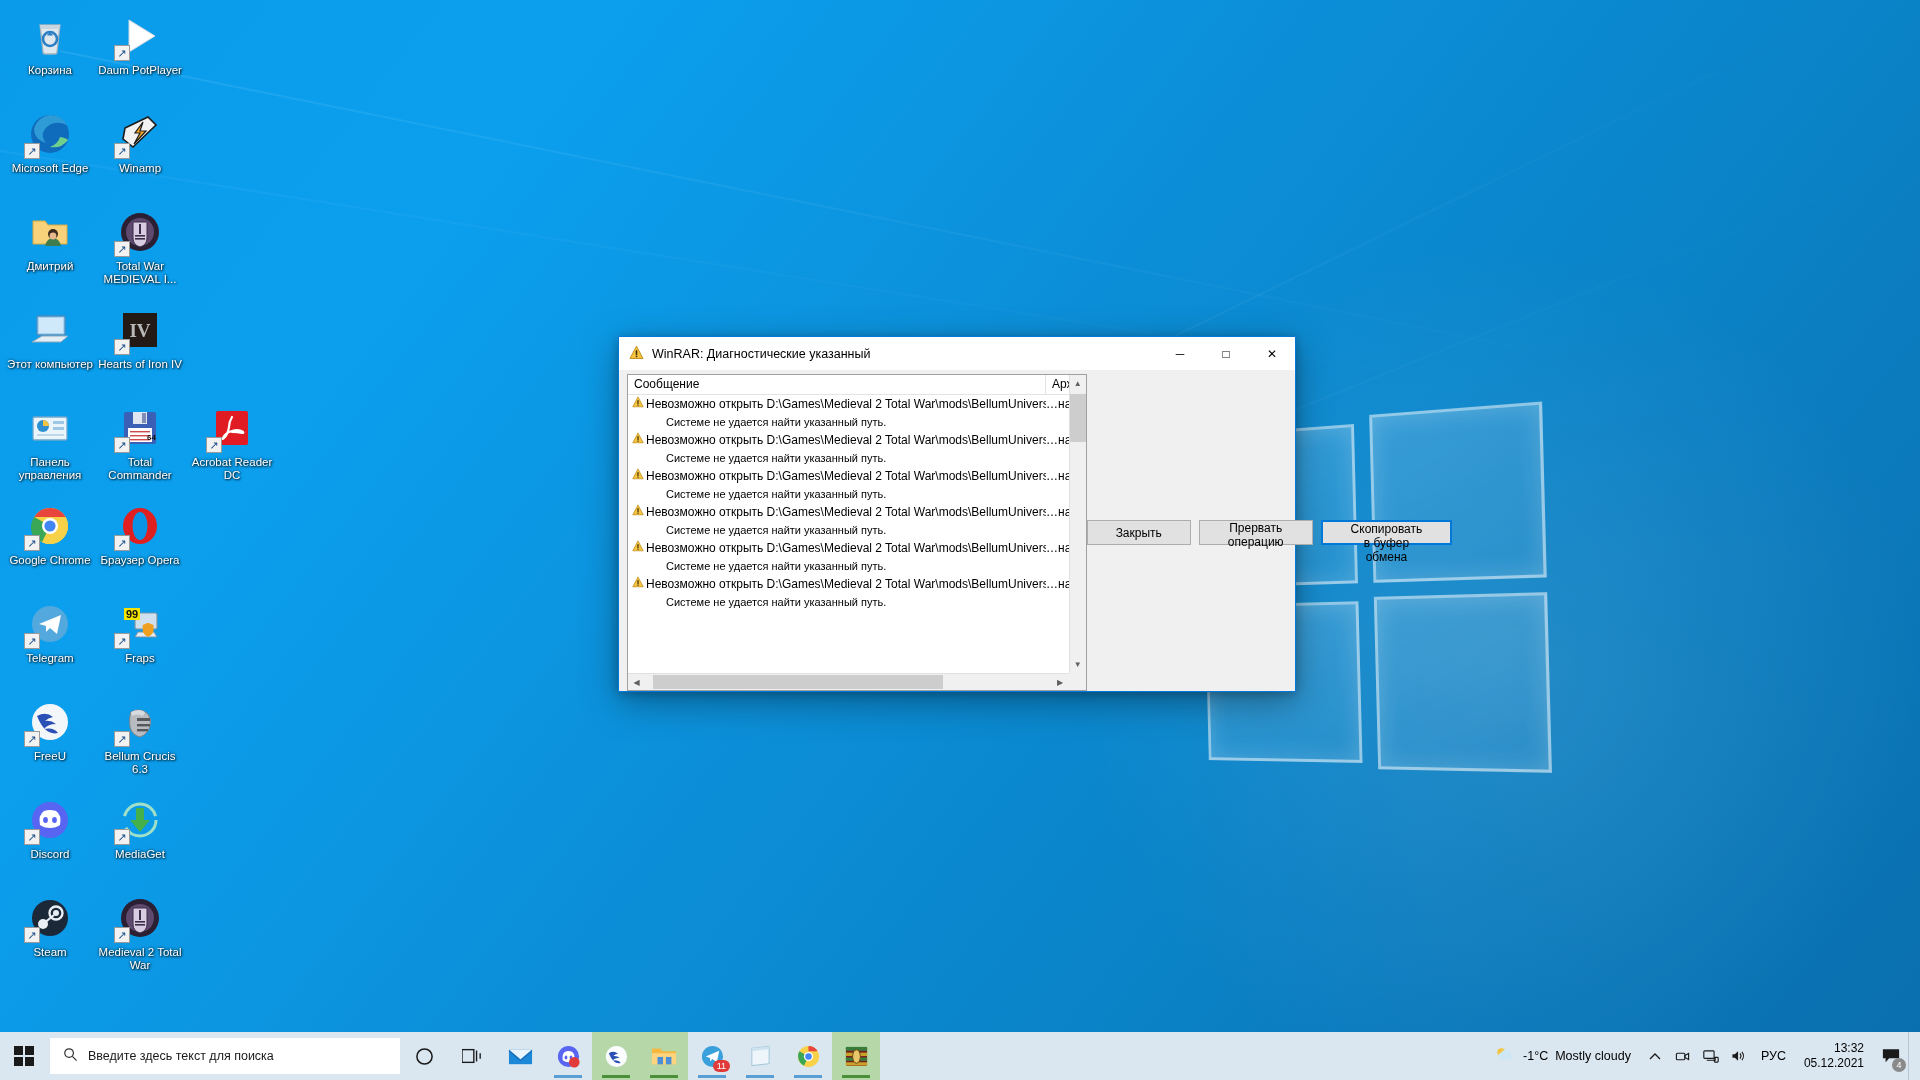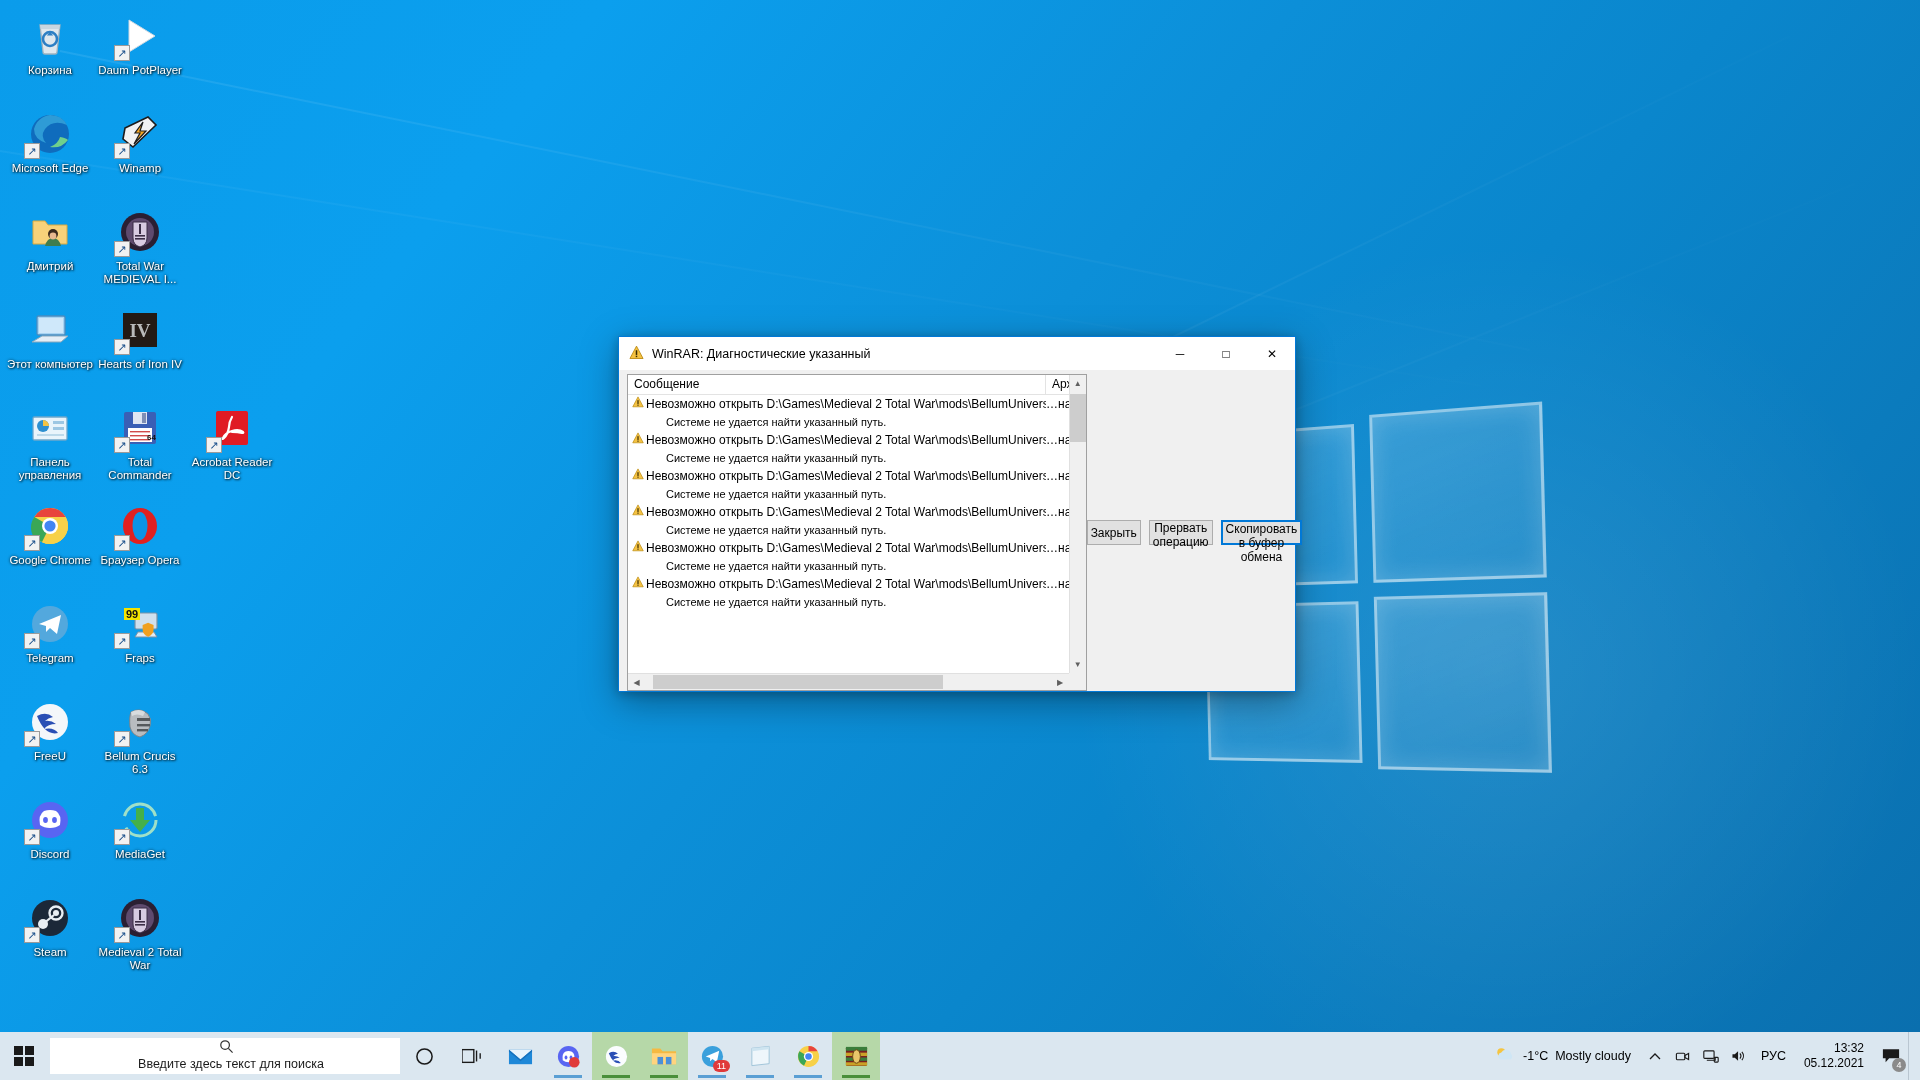--- a/index.html
+++ b/index.html
@@ -202,21 +202,21 @@
     flex: 0 0 44px;
     display: flex; align-items: center; justify-content: center;
     gap: 8px;
   }
   .dbtn {
     height: 25px;
     background: #e1e1e1;
     border: 1px solid #adadad;
     font-family: "Liberation Sans", sans-serif;
     font-size: 12px; color: #000;
-    padding: 0 3px;
+    padding: 0 28px;
     cursor: default;
   }
   .dbtn.focused {
     background: #e1e1e1;
     border: 2px solid #0078d7;
   }
 
   #statusbar {
     flex: 0 0 24px;
     border-top: 1px solid #d8d8d8;
@@ -246,21 +246,20 @@
     width: 48px; height: 48px;
     display: flex; align-items: center; justify-content: center;
     cursor: default;
   }
   #search-box {
     width: 350px; height: 36px; margin-left: 2px;
     background: #fff;
     display: flex; align-items: center;
     padding-left: 12px;
     border: 1px solid #fff;
-    flex-direction: column;
   }
   #search-box .sicon { margin-right: 10px; font-size: 14px; color: #444; }
   #search-box .sph { font-size: 12.5px; color: #1a1a1a; }
   .tb-icon {
     width: 48px; height: 48px;
     display: flex; align-items: center; justify-content: center;
     position: relative; cursor: default;
   }
   .tb-icon.active { background: #b6d8a8; }
   .tb-icon.running::after {

